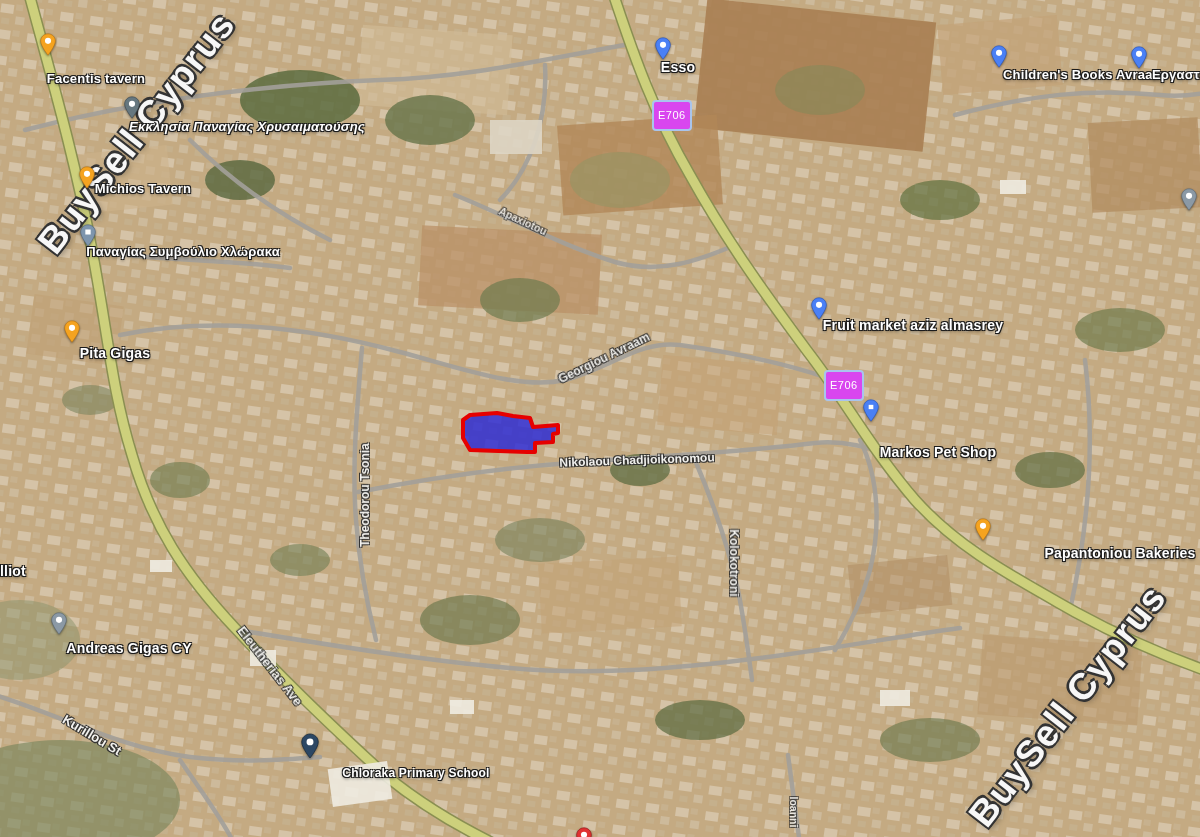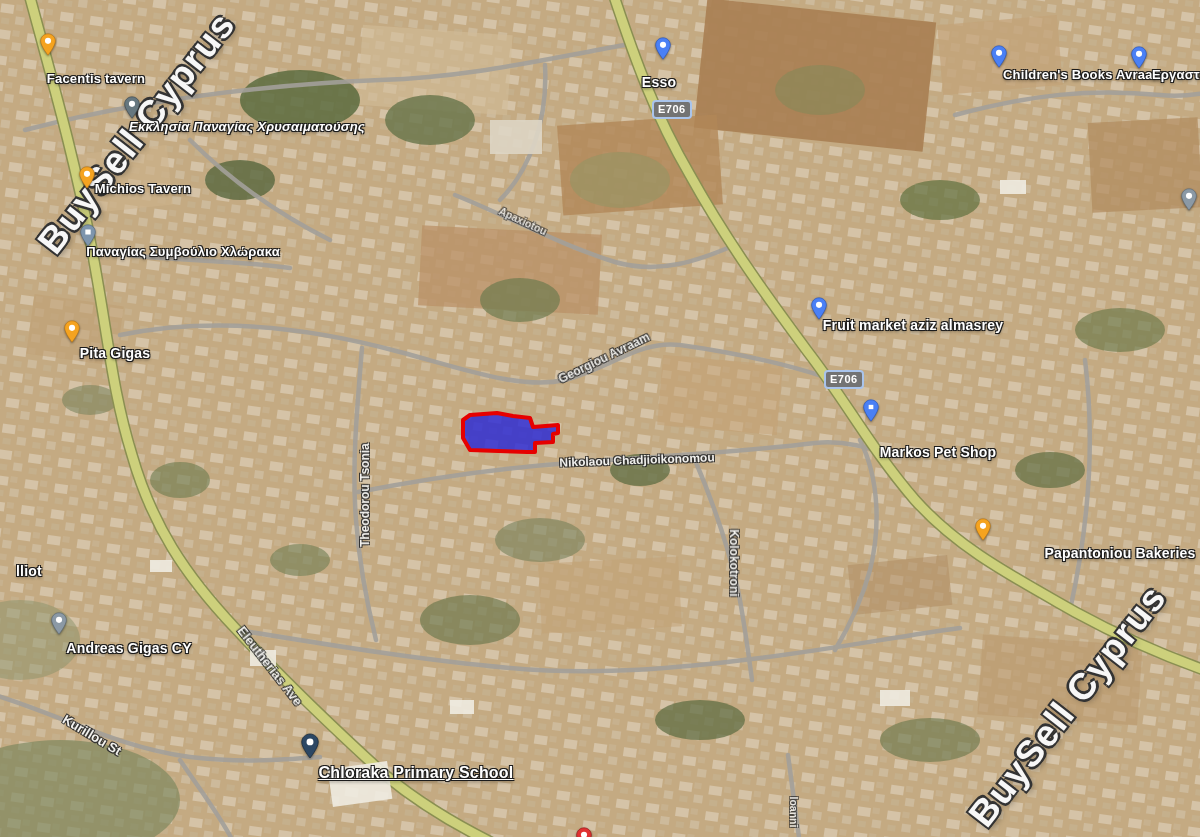--- a/index.html
+++ b/index.html
@@ -8,35 +8,35 @@
     font-family:"Liberation Sans",sans-serif;
     background:#c4aa82;
   }
   #satellite{position:absolute;left:0;top:0;width:1200px;height:837px;display:block;}
   .map-label{
     position:absolute;color:#fff;font-weight:700;white-space:nowrap;
     transform:translate(-50%,-50%);letter-spacing:.2px;font-size:14px;
     text-shadow:-1px -1px 0 #1c1c1c,1px -1px 0 #1c1c1c,-1px 1px 0 #1c1c1c,1px 1px 0 #1c1c1c,0 2px 3px rgba(0,0,0,.5);
   }
   .map-label.small{font-size:13px;}
-  .map-label.big{font-size:16px;text-decoration:underline;}
+  .map-label.big{font-size:12px;}
   .map-label.edge{transform:translate(0,-50%);}
   .street-label{
     position:absolute;color:#f6f6f4;font-weight:700;white-space:nowrap;font-size:12px;opacity:.95;
     text-shadow:-1px -1px 0 #2e2e2e,1px -1px 0 #2e2e2e,-1px 1px 0 #2e2e2e,1px 1px 0 #2e2e2e;
   }
   .street-label.tiny{font-size:10.5px;opacity:.8;}
   .watermark{
     position:absolute;color:rgba(255,255,255,.96);font-weight:800;font-size:37px;letter-spacing:1.5px;white-space:nowrap;
     text-shadow:-2px -2px 0 #333,2px -2px 0 #333,-2px 2px 0 #333,2px 2px 0 #333,0 3px 6px rgba(0,0,0,.4);
     transform:translate(-50%,-50%) rotate(-52deg);
   }
   .road-badge{
-    position:absolute;background:#737373;color:#fff;border:2px solid #a9c4ec;border-radius:4px;
-    font-size:11px;font-weight:700;line-height:1;padding:2px 4px;letter-spacing:.5px;
+    position:absolute;background:#d946ef;color:#fff;border:2px solid #a9c4ec;border-radius:4px;
+    font-size:11px;font-weight:400;line-height:1;padding:8px 4px;letter-spacing:.5px;
   }
   .pin{position:absolute;width:16px;height:23px;}
   .pin svg{width:100%;height:100%;display:block;filter:drop-shadow(0 1px 1px rgba(0,0,0,.45));}
   .pin.lg{width:18px;height:26px;}
   .pin-yellow path{fill:#f5a31f;stroke:#b5741a;stroke-width:1;}
   .pin-blue path{fill:#4a80f5;stroke:#2a55b8;stroke-width:1;}
   .pin-slate path{fill:#66777f;stroke:#3f4c52;stroke-width:1;}
   .pin-steel path{fill:#7e95ad;stroke:#54677c;stroke-width:1;}
   .pin-gray path{fill:#8b99a5;stroke:#5d6a74;stroke-width:1;}
   .pin-navy path{fill:#2c4764;stroke:#16283b;stroke-width:1;}
@@ -226,28 +226,28 @@
       <svg viewBox="0 0 24 34">
         <path d="M12 1C5.9 1 1 5.9 1 11.8 1 19.5 12 33 12 33s11-13.5 11-21.2C23 5.9 18.1 1 12 1z"></path>
         <circle cx="12" cy="11.5" r="4.6" fill="#fff"></circle>
       </svg>
     </div>
 
   <div class="map-label small" style="left:96px;top:78px;">Facentis tavern</div>
   <div class="map-label small" style="left:247px;top:126px;font-style:italic;">Εκκλησία Παναγίας Χρυσαιματούσης</div>
   <div class="map-label small" style="left:143px;top:188px;text-align:right;">Michios Tavern</div>
   <div class="map-label small" style="left:183px;top:251px;">Παναγίας Συμβούλιο Χλώρακα</div>
-  <div class="map-label" style="left:659px;top:67px;margin-top:15px;">Esso</div>
+  <div class="map-label" style="left:678px;top:67px;">Esso</div>
   <div class="map-label small edge" style="left:1003px;top:74px;">Children's Books Avraam</div>
   <div class="map-label small edge" style="left:1152px;top:74px;">Εργαστήρι</div>
   <div class="map-label" style="left:115px;top:353px;">Pita Gigas</div>
   <div class="map-label" style="left:913px;top:325px;">Fruit market aziz almasrey</div>
   <div class="map-label" style="left:938px;top:452px;">Markos Pet Shop</div>
   <div class="map-label" style="left:1120px;top:553px;">Papantoniou Bakeries</div>
-  <div class="map-label edge" style="left:16px;top:571px;">lliot</div>
+  <div class="map-label edge" style="left:0px;top:571px;">lliot</div>
   <div class="map-label" style="left:129px;top:648px;">Andreas Gigas CY</div>
   <div class="map-label big" style="left:416px;top:773px;">Chloraka Primary School</div>
 
   <div class="street-label" style="left:604px;top:358px;transform:translate(-50%,-50%) rotate(-26deg);">Georgiou Avraam</div>
   <div class="street-label" style="left:637px;top:460px;transform:translate(-50%,-50%) rotate(-2deg);">Nikolaou Chadjioikonomou</div>
   <div class="street-label" style="left:365px;top:495px;transform:translate(-50%,-50%) rotate(-90deg);">Theodorou Tsonia</div>
   <div class="street-label" style="left:734px;top:563px;transform:translate(-50%,-50%) rotate(90deg);">Kolokotroni</div>
   <div class="street-label" style="left:270px;top:666px;font-size:13px;transform:translate(-50%,-50%) rotate(52deg);">Eleutherias Ave</div>
   <div class="street-label" style="left:92px;top:735px;font-size:13px;transform:translate(-50%,-50%) rotate(31deg);">Kurillou St</div>
   <div class="street-label tiny" style="left:523px;top:221px;transform:translate(-50%,-50%) rotate(25deg);">Apaxiotou</div>

